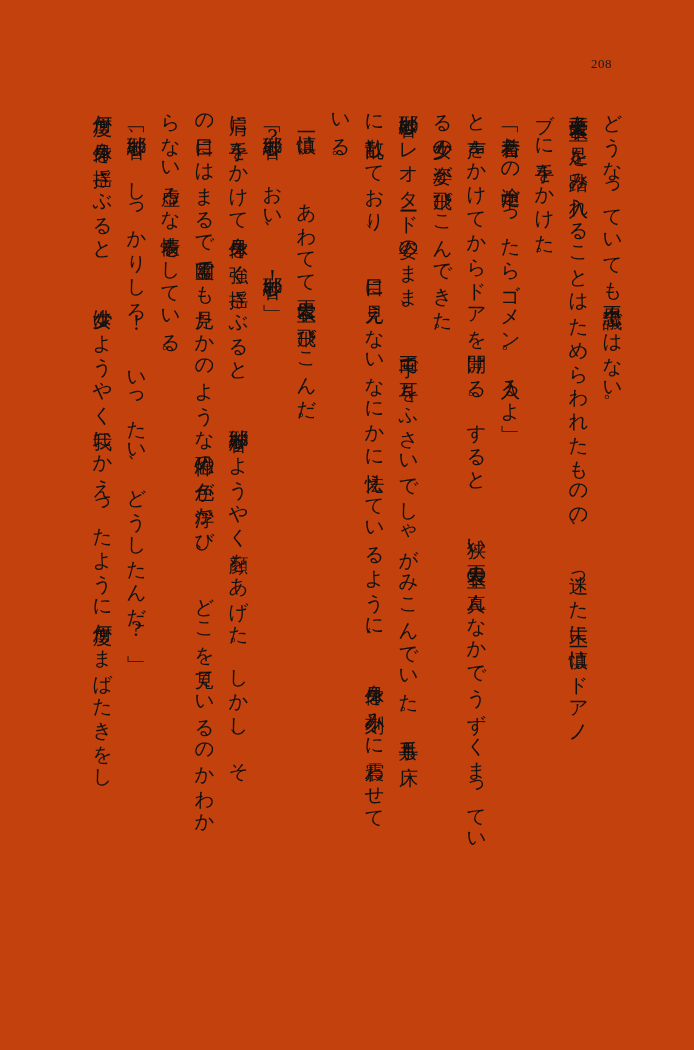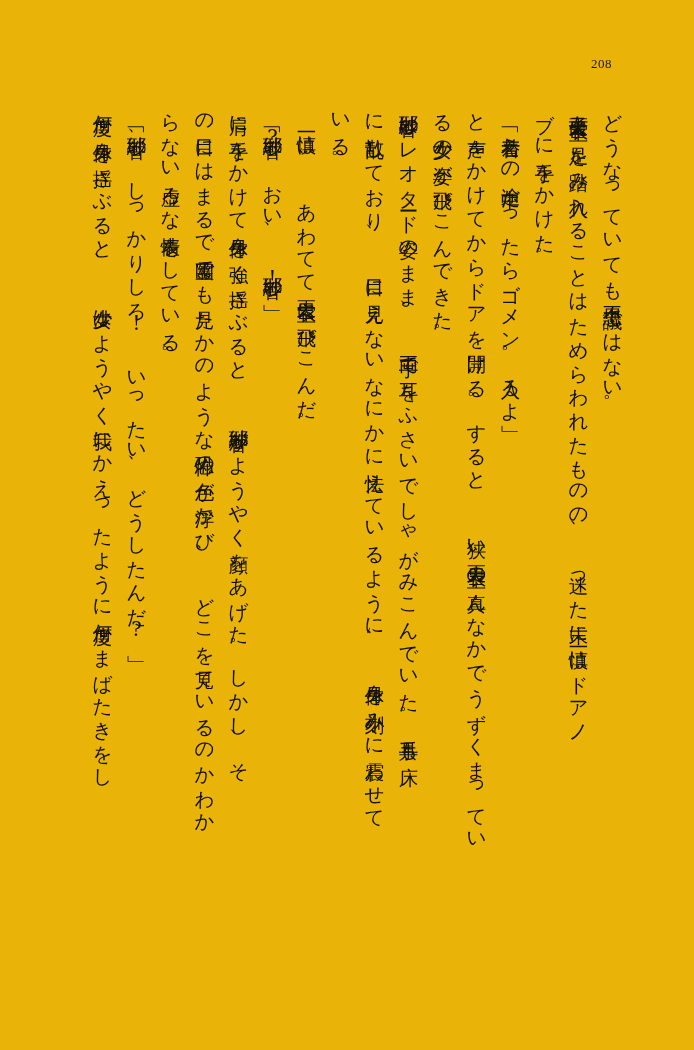--- a/index.html
+++ b/index.html
@@ -13,21 +13,21 @@
     font-family: "Liberation Serif", "DejaVu Serif", serif;
     color: #111111;
     overflow: hidden;
     position: relative;
   }
   .page {
     position: absolute;
     inset: 0;
     width: 694px;
     height: 1050px;
-    background: #eab308;
+    background: #c2410c;
   }
   .page-number {
     position: absolute;
     top: 56px;
     right: 82px;
     font-size: 13px;
     letter-spacing: 0.5px;
     color: #1a1a1a;
     font-family: "Liberation Serif", "DejaVu Serif", serif;
   }

